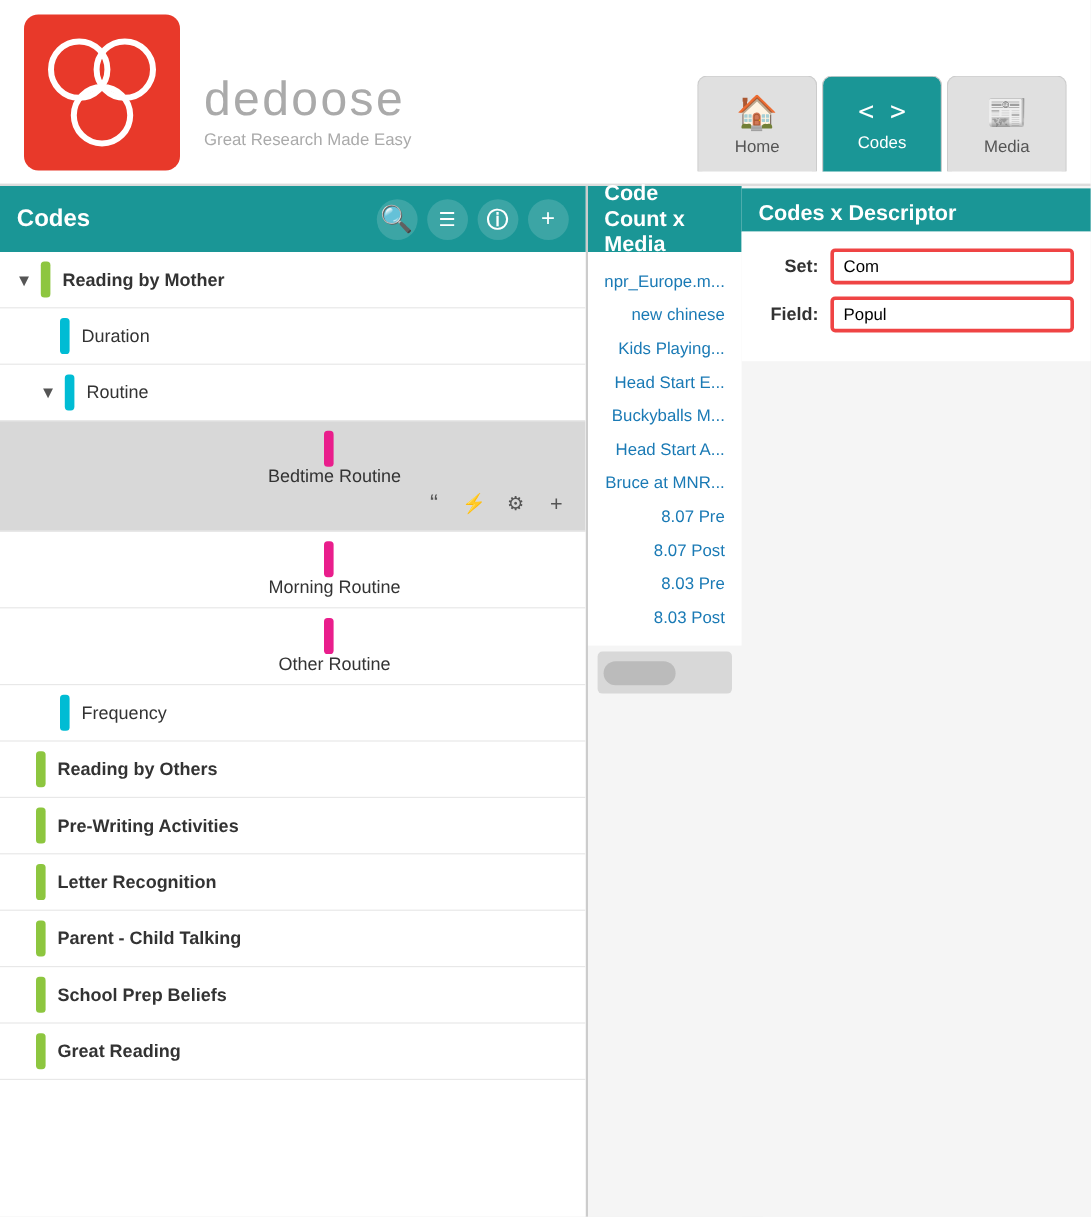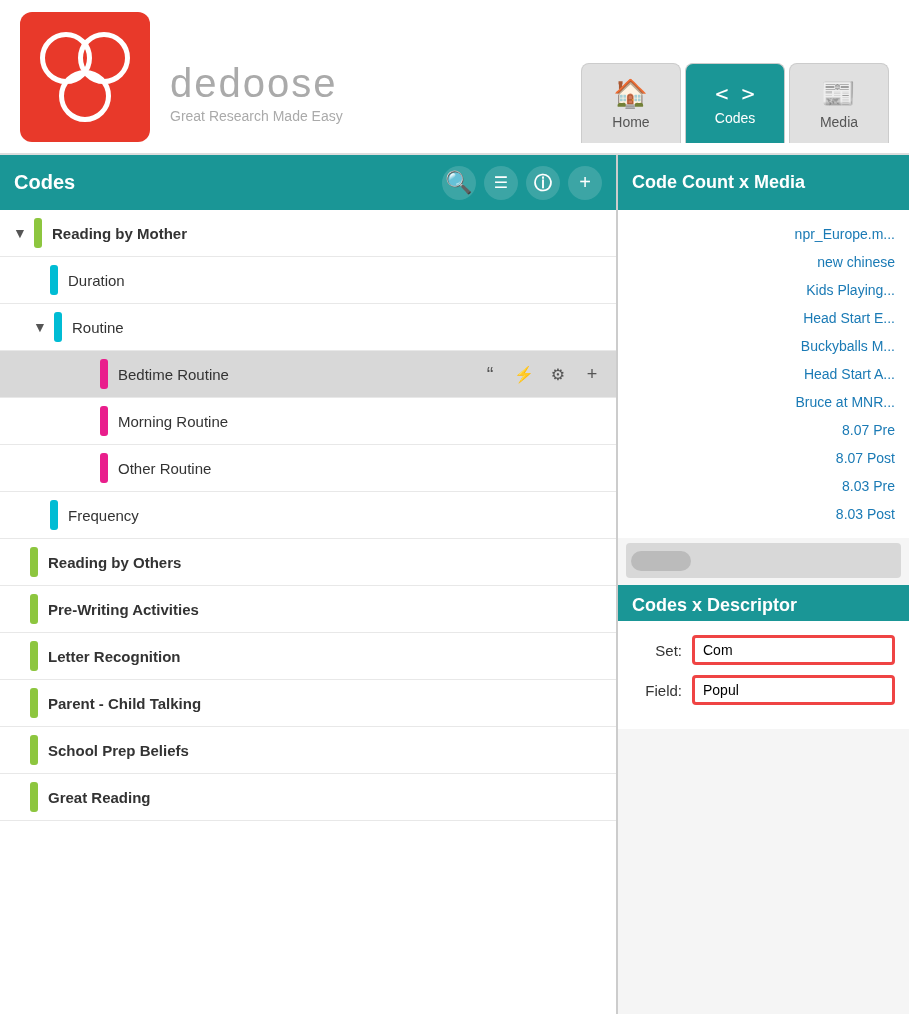--- a/index.html
+++ b/index.html
@@ -48,39 +48,39 @@
     .color-bar.magenta { background: #e91e8c; }
 
     .code-name { font-size: 15px; color: #333; flex: 1; }
     .code-name.bold { font-weight: bold; }
 
     .code-actions-inline { display: flex; align-items: center; gap: 6px; margin-left: auto; }
     .inline-action { font-size: 16px; color: #555; cursor: pointer; width: 28px; height: 28px; display: flex; align-items: center; justify-content: center; }
 
     
     .indent-1 { padding-left: 30px; }
-    .indent-3 { padding-left: 80px; }
-
-    
-    .right-panel { flex: 1; display: flex; flex-direction: column; background: #f5f5f5; }
+    .indent-3 { padding-left: 80px; flex-direction: column; }
+
+    
+    .right-panel { flex: 1; display: flex; flex-direction: row; background: #f5f5f5; }
     .right-section { background: #f5f5f5; }
     .right-header { background: #1a9696; color: #fff; padding: 10px 14px; font-size: 18px; font-weight: bold; height: 55px; display: flex; align-items: center; }
 
     .media-list { padding: 10px 0; background: #fff; }
     .media-item { padding: 6px 14px; text-align: right; color: #1a7ab5; font-size: 14px; cursor: pointer; }
 
     .scrollbar-area { height: 35px; background: #d8d8d8; border-radius: 4px; margin: 5px 8px; display: flex; align-items: center; padding: 0 5px; }
     .scrollbar-thumb { width: 60px; height: 20px; background: #bbb; border-radius: 10px; }
 
     .descriptor-section { margin-top: 2px; }
     .descriptor-header { background: #1a9696; color: #fff; padding: 10px 14px; font-size: 18px; font-weight: bold; height: 36px; display: flex; align-items: flex-start; }
 
     .descriptor-content { padding: 14px; background: #fff; }
     .descriptor-row { display: flex; align-items: center; margin-bottom: 10px; }
-    .descriptor-label { font-size: 15px; color: #333; width: 50px; font-weight: normal; text-align: right; margin-right: 10px; }
+    .descriptor-label { font-size: 15px; color: #333; width: 50px; font-weight: bold; text-align: right; margin-right: 10px; }
     .descriptor-input { border: 3px solid #ef4444; border-radius: 4px; padding: 4px 8px; font-size: 14px; min-width: 80px; background: #fff; }
   </style>
 </head>
 <body>
 
 <div class="header">
   <div class="logo-box">
     <div class="logo-circles">
       <div class="logo-circle c1"></div>
       <div class="logo-circle c2"></div>

